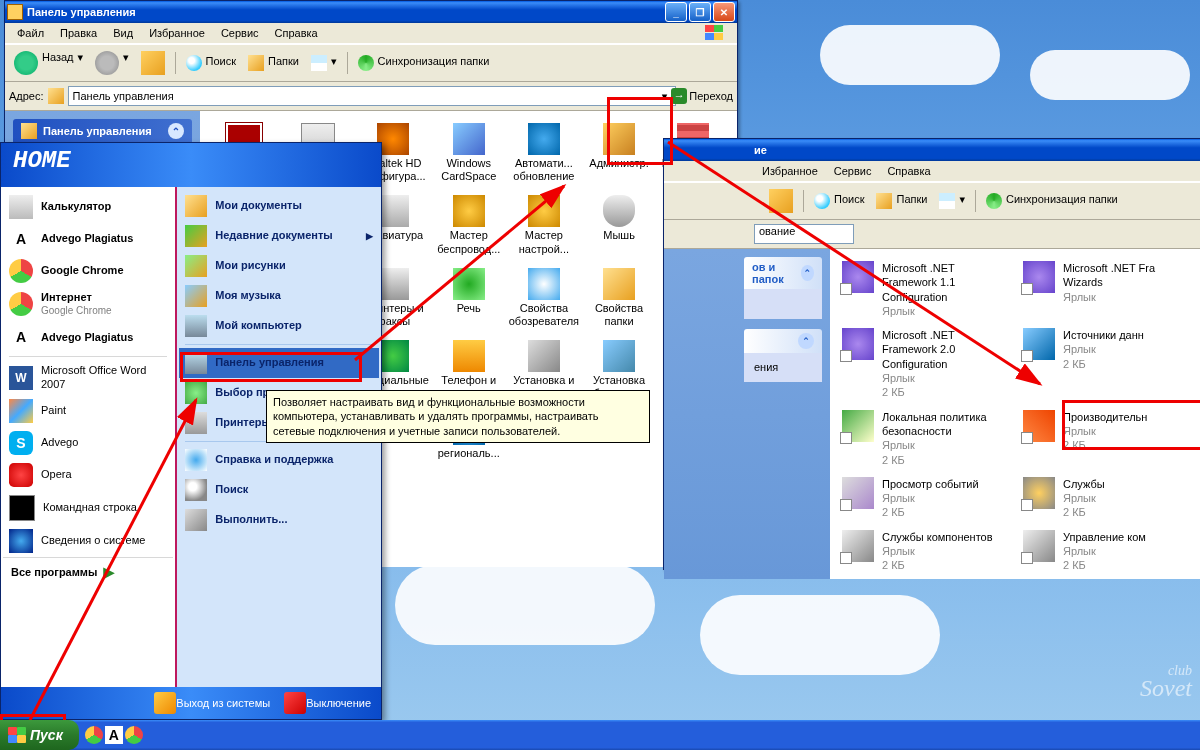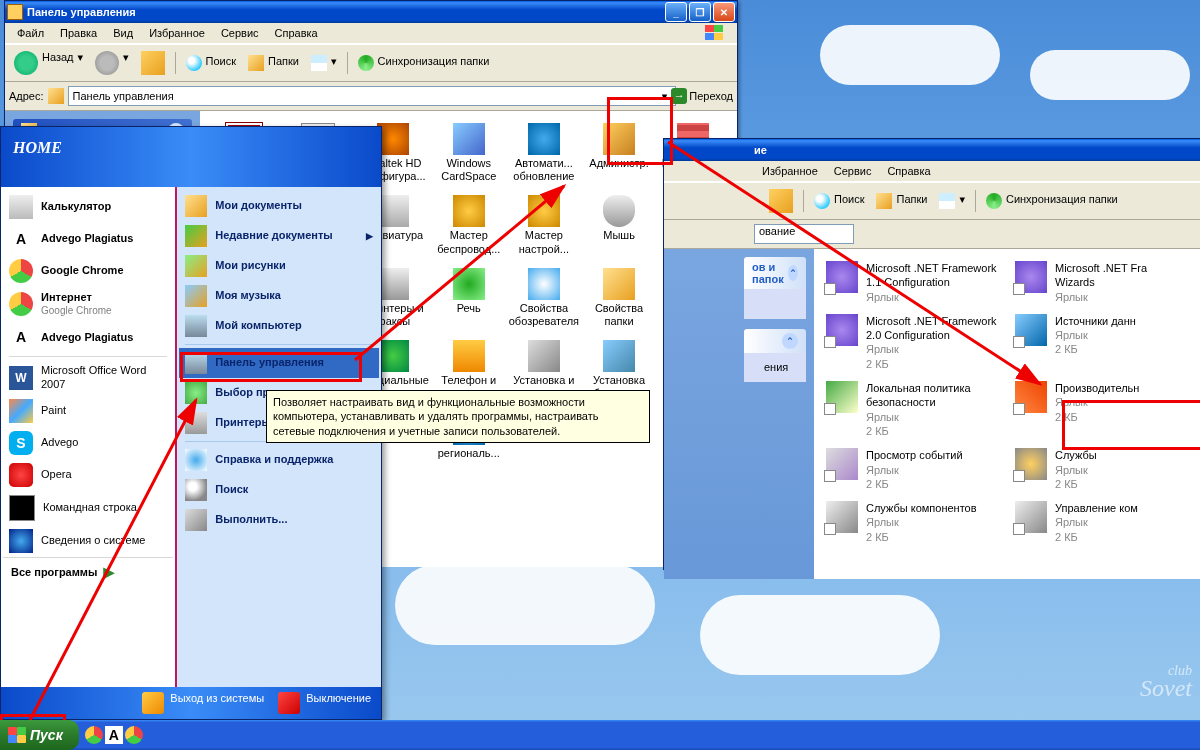--- a/index.html
+++ b/index.html
@@ -85,48 +85,48 @@
 .i-data{background:linear-gradient(135deg,#8cf,#06a)}
 
 .hl-box{position:absolute;border:3px solid #e00;pointer-events:none;z-index:50}
 svg.arrows{position:absolute;top:0;left:0;width:1200px;height:750px;pointer-events:none;z-index:60}
 
 
 .win2 .content{height:calc(100% - 100px)}
 .tasks{width:195px;background:linear-gradient(to bottom,#7aa6e0,#6898d8);padding:8px;box-sizing:border-box;display:flex;flex-direction:column;gap:10px}
 .taskbox .th{background:linear-gradient(to right,#fff,#d0e0f8);color:#215dc6;font-weight:bold;padding:4px 8px;border-radius:3px 3px 0 0;display:flex;align-items:center}
 .taskbox .th .chev{margin-left:auto;width:16px;height:16px;border-radius:50%;background:#c0d8ff;display:flex;align-items:center;justify-content:center;font-size:9px}
-.taskbox .tb{background:#d6dff7;padding:6px 20px;font-size:11px;line-height:1.5}
+.taskbox .tb{background:#d6dff7;padding:6px 10px;font-size:11px;line-height:1.5}
 .admlist{flex:1;background:#fff;padding:10px;display:grid;grid-template-columns:repeat(2,1fr);gap:6px 12px;align-content:start}
 .admitem{display:flex;gap:8px;align-items:flex-start;cursor:pointer;padding:2px}
 .admitem .ico{width:32px;height:32px;flex-shrink:0;position:relative}
 .admitem .ico::after{content:'';position:absolute;bottom:-2px;left:-2px;width:10px;height:10px;background:#fff;border:1px solid #888;font-size:8px}
 .adminfo{font-size:11px;line-height:1.3}
 .adminfo .nm{color:#000}
 .adminfo .sub{color:#888}
 
 
 .startmenu{position:absolute;left:0;bottom:30px;width:380px;background:#fff;border:1px solid #0a246a;box-shadow:3px 3px 6px rgba(0,0,0,.4);z-index:40}
-.smhead{height:36px;background:linear-gradient(to right,#0a4aca,#3a8cf8,#0a4aca);color:#fff;font-weight:bold;font-style:italic;font-size:16px;padding:12px 12px;font-family:Liberation Serif, serif}
+.smhead{height:36px;background:linear-gradient(to right,#0a4aca,#3a8cf8,#0a4aca);color:#fff;font-weight:bold;font-style:italic;font-size:24px;padding:4px 12px;font-family:Liberation Mono, monospace}
 .smbody{display:flex;height:500px}
 .smleft{width:174px;background:#fff;padding:4px 2px;border-right:2px solid #be185d}
 .smright{width:204px;background:#d3e5fa;padding:4px 2px}
 .smitem{display:flex;align-items:center;gap:8px;padding:4px 6px;cursor:pointer;font-size:11px}
 .smitem.sel{background:#316ac5;color:#fff}
 .smitem .ico{width:24px;height:24px;flex-shrink:0}
 .smitem .txt{line-height:1.2}
 .smitem .txt b{font-weight:bold}
 .smitem .txt .sub{color:#808080;font-size:10px}
 .smright .smitem .ico{width:22px;height:22px}
 .smright .smitem{color:#0a246a;font-weight:bold}
 .smright .smitem .arr{margin-left:auto;font-size:9px}
 .smsep{height:1px;background:#d8d8d8;margin:3px 6px}
 .smright .smsep{background:#a8c8ee}
 .smfoot{height:32px;background:linear-gradient(to right,#0a4aca,#3a8cf8,#0a4aca);display:flex;align-items:center;justify-content:flex-end;gap:14px;padding:0 10px}
-.smfoot .fbtn{display:flex;align-items:flex-start;gap:6px;color:#fff;font-size:11px;cursor:pointer}
+.smfoot .fbtn{display:flex;align-items:center;color:#fff;font-size:11px;cursor:pointer}
 .smfoot .fico{width:22px;height:22px;border-radius:3px}
 .allprog{padding:6px 8px;display:flex;align-items:center;gap:6px;font-weight:bold;border-top:1px solid #d8d8d8;cursor:pointer}
 .allprog .arr{color:#2a8a2a;font-size:14px}
 
 .tooltip{position:absolute;background:#ffffe1;border:1px solid #000;padding:4px 6px;font-size:11px;max-width:370px;z-index:55;line-height:1.3}
 
 
 .taskbar{position:absolute;bottom:0;left:0;right:0;height:30px;background:linear-gradient(to bottom,#3a8cf8,#245edb 8%,#245edb 92%,#1848b0);display:flex;align-items:center;z-index:70}
 .startbtn{height:30px;padding:0 16px 0 8px;background:linear-gradient(to bottom,#3c993c,#2a7a2a 50%,#1e661e);color:#fff;font-weight:bold;font-style:italic;font-size:14px;display:flex;align-items:center;gap:4px;border-radius:0 10px 10px 0;cursor:pointer;font-family:Arial}
 .startbtn .flag{width:18px;height:16px;display:grid;grid-template-columns:1fr 1fr;grid-template-rows:1fr 1fr}
@@ -363,21 +363,21 @@
     <div class="tsep"></div>
     <div class="tbtn">
         <span class="ticon16 ic-sync" style="border-radius:50%"></span>
         <span>Синхронизация папки</span>
       </div>
   </div>
   <div class="addrbar" style="padding-left:90px">
     <span style="background:#fff;border:1px solid #7f9db9;height:18px;width:90px;padding:0 4px;display:inline-block">ование</span>
   </div>
   <div class="content">
-    <div class="tasks" style="width:150px;padding-left:80px">
+    <div class="tasks" style="width:166px;padding-left:80px">
       <div class="taskbox">
         <div class="th">
             <span>ов и папок</span>
             <span class="chev">⌃</span>
           </div>
         <div class="tb" style="height:18px"></div>
       </div>
       <div class="taskbox">
         <div class="th">
             <span class="chev">⌃</span>

